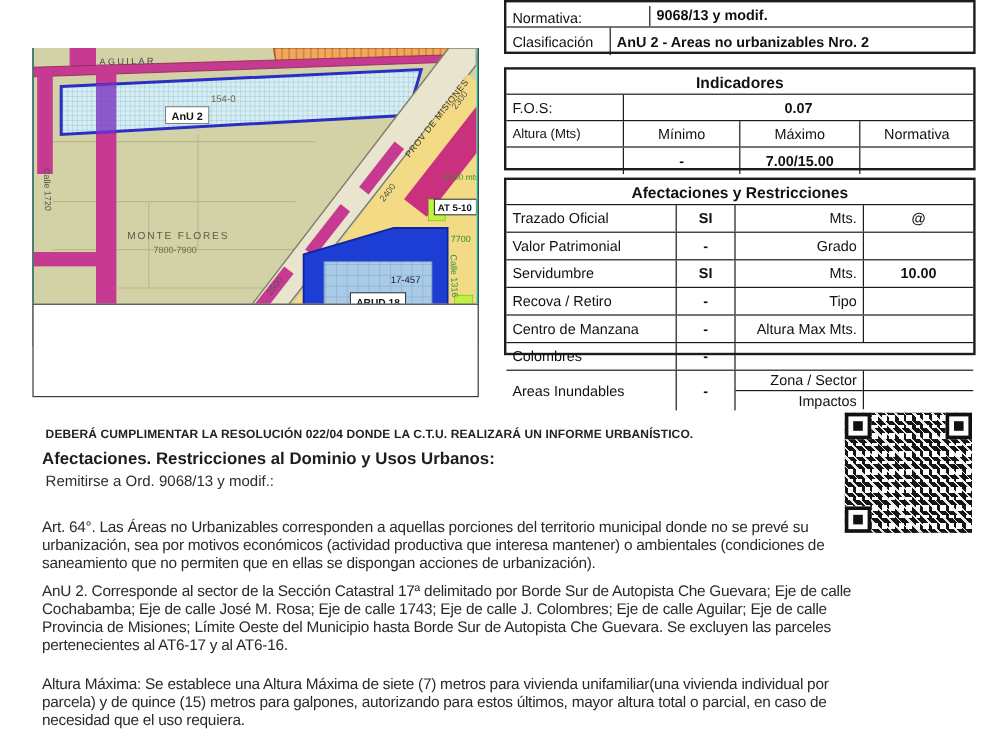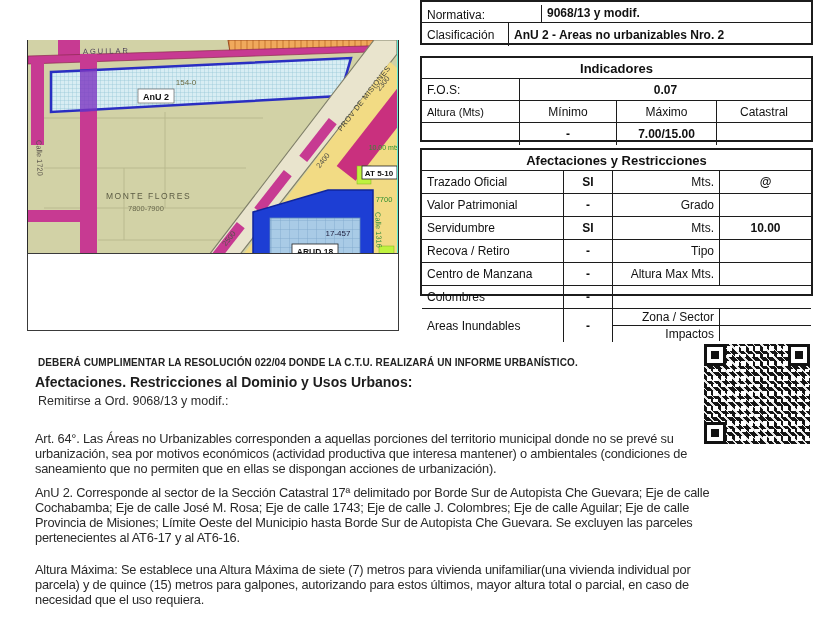--- a/index.html
+++ b/index.html
@@ -167,21 +167,21 @@
       <div class="cell hdr">Indicadores</div>
     </div>
     <div class="row r-fos">
       <div class="cell">F.O.S:</div>
       <div class="cell b ctr">0.07</div>
     </div>
     <div class="row r-alt">
       <div class="cell" style="font-size:11px;">Altura (Mts)</div>
       <div class="cell ctr">Mínimo</div>
       <div class="cell ctr">Máximo</div>
-      <div class="cell ctr">Catastral</div>
+      <div class="cell ctr">Normativa</div>
     </div>
     <div class="row r-altv">
       <div class="cell" style="border-left:none;"></div>
       <div class="cell ctr b">-</div>
       <div class="cell ctr b">7.00/15.00</div>
       <div class="cell ctr"></div>
     </div>
   </div>
 
   <div class="tbl" id="t3">

